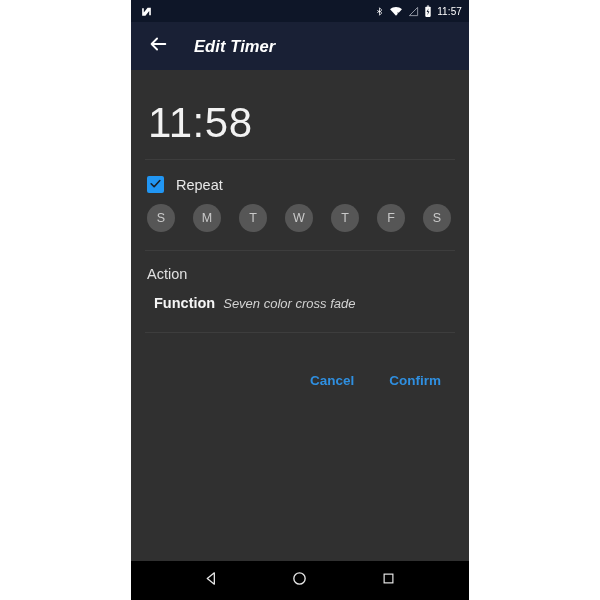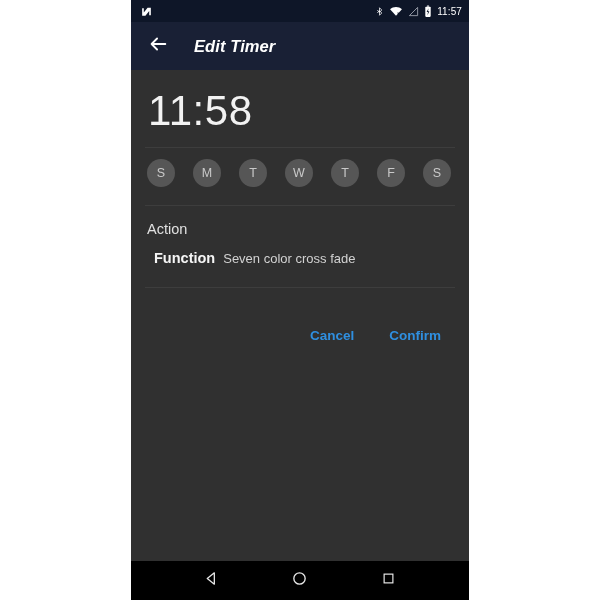--- a/index.html
+++ b/index.html
@@ -84,21 +84,21 @@
     margin-left: 23px;
     letter-spacing: 0.1px;
     font-style: italic;
   }
 
   
   .content {
     position: relative;
     background: #303030;
     height: 427px;
-    padding: 0 14px;
+    padding: 12px 14px;
     box-sizing: border-box;
   }
 
   .big-time {
     color: #f2f2f2;
     font-size: 42px;
     font-weight: normal;
     letter-spacing: 0.5px;
     padding-top: 17px;
     padding-left: 3px;
@@ -174,20 +174,21 @@
   }
   .function-key {
     color: #f5f5f5;
     font-size: 14.5px;
     font-weight: bold;
   }
   .function-val {
     color: #d2d2d2;
     font-size: 13px;
     margin-left: 8px;
+    font-style: italic;
   }
 
   .divider3 { height: 1px; background: #3d3d3d; margin-top: 21px; }
 
   .actions-row {
     display: flex;
     justify-content: flex-end;
     align-items: center;
     margin-top: 38px;
     padding-right: 10px;
@@ -280,20 +281,30 @@
       </div>
       <div class="app-title">Edit Timer</div>
     </div>
 
     <div class="content">
 
       <div class="big-time">11:58</div>
 
       <div class="divider"></div>
 
+      <div class="repeat-row">
+        <div class="checkbox">
+          <span>
+            <svg width="13" height="13" viewBox="0 0 24 24">
+              <path d="M4 12.5 L9.5 18 L20 6.5" stroke="#1a1f26" stroke-width="3" fill="none" stroke-linecap="round" stroke-linejoin="round"></path>
+            </svg>
+          </span>
+        </div>
+        <div class="repeat-label">Repeat</div>
+      </div>
 
       <div class="days-row">
         <div class="day-circle">S</div>
         <div class="day-circle">M</div>
         <div class="day-circle">T</div>
         <div class="day-circle">W</div>
         <div class="day-circle">T</div>
         <div class="day-circle">F</div>
         <div class="day-circle">S</div>
       </div>

